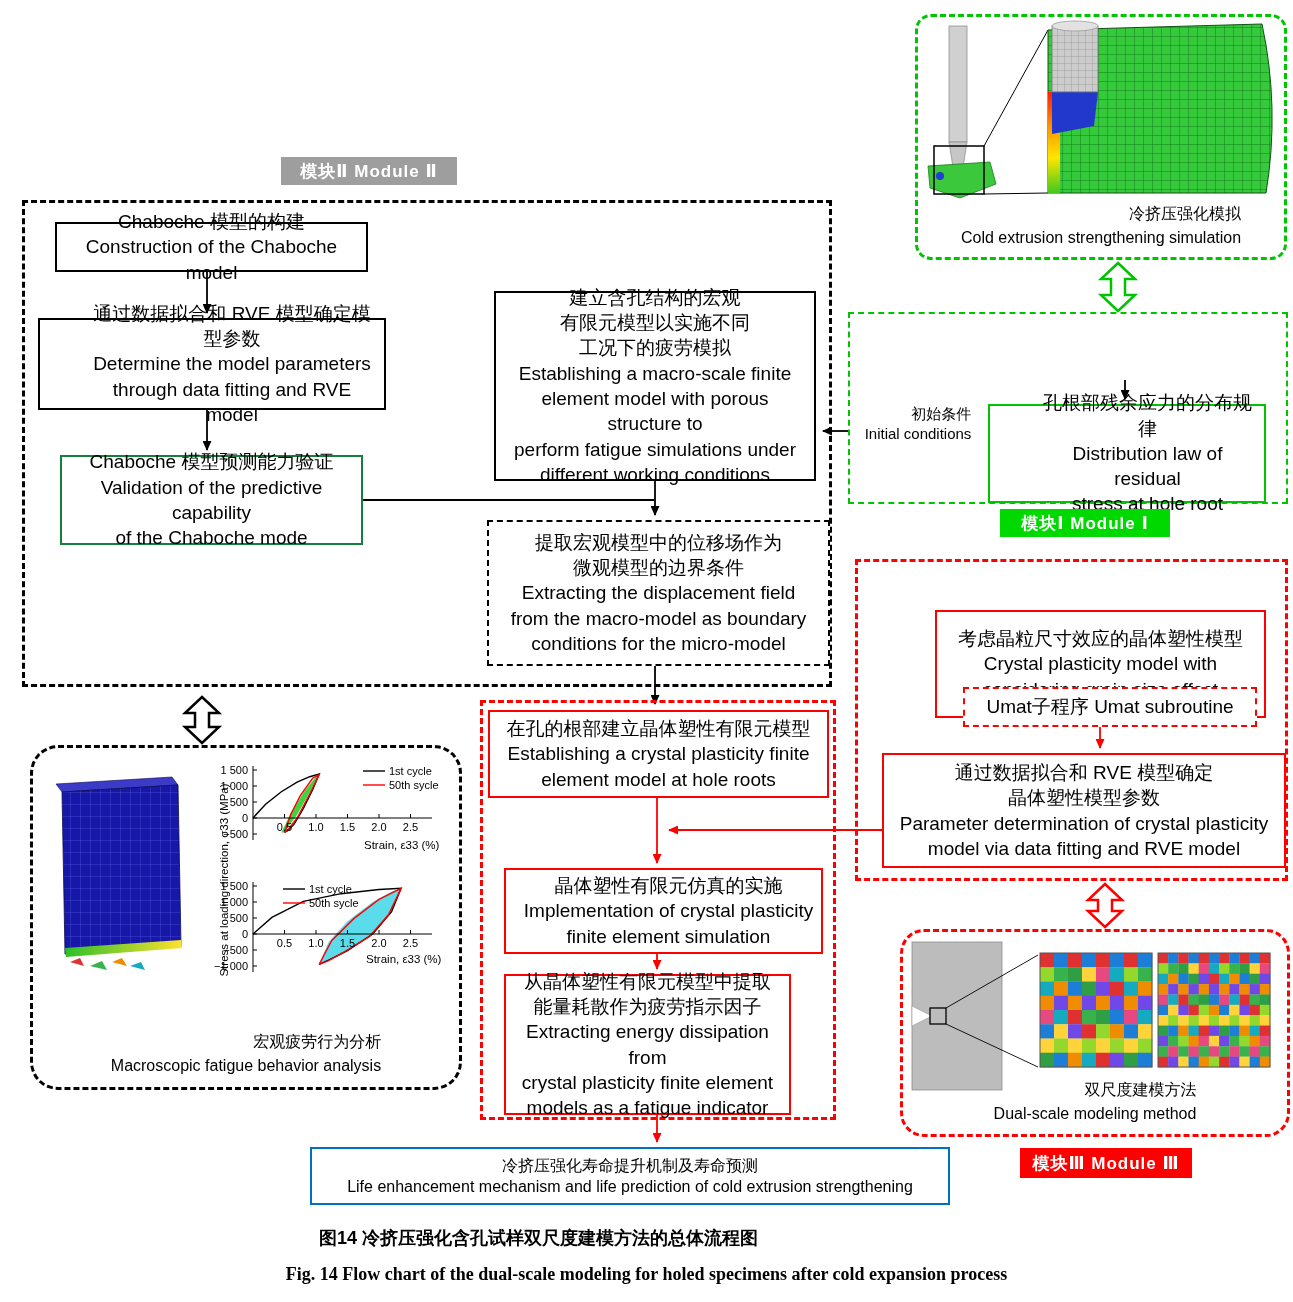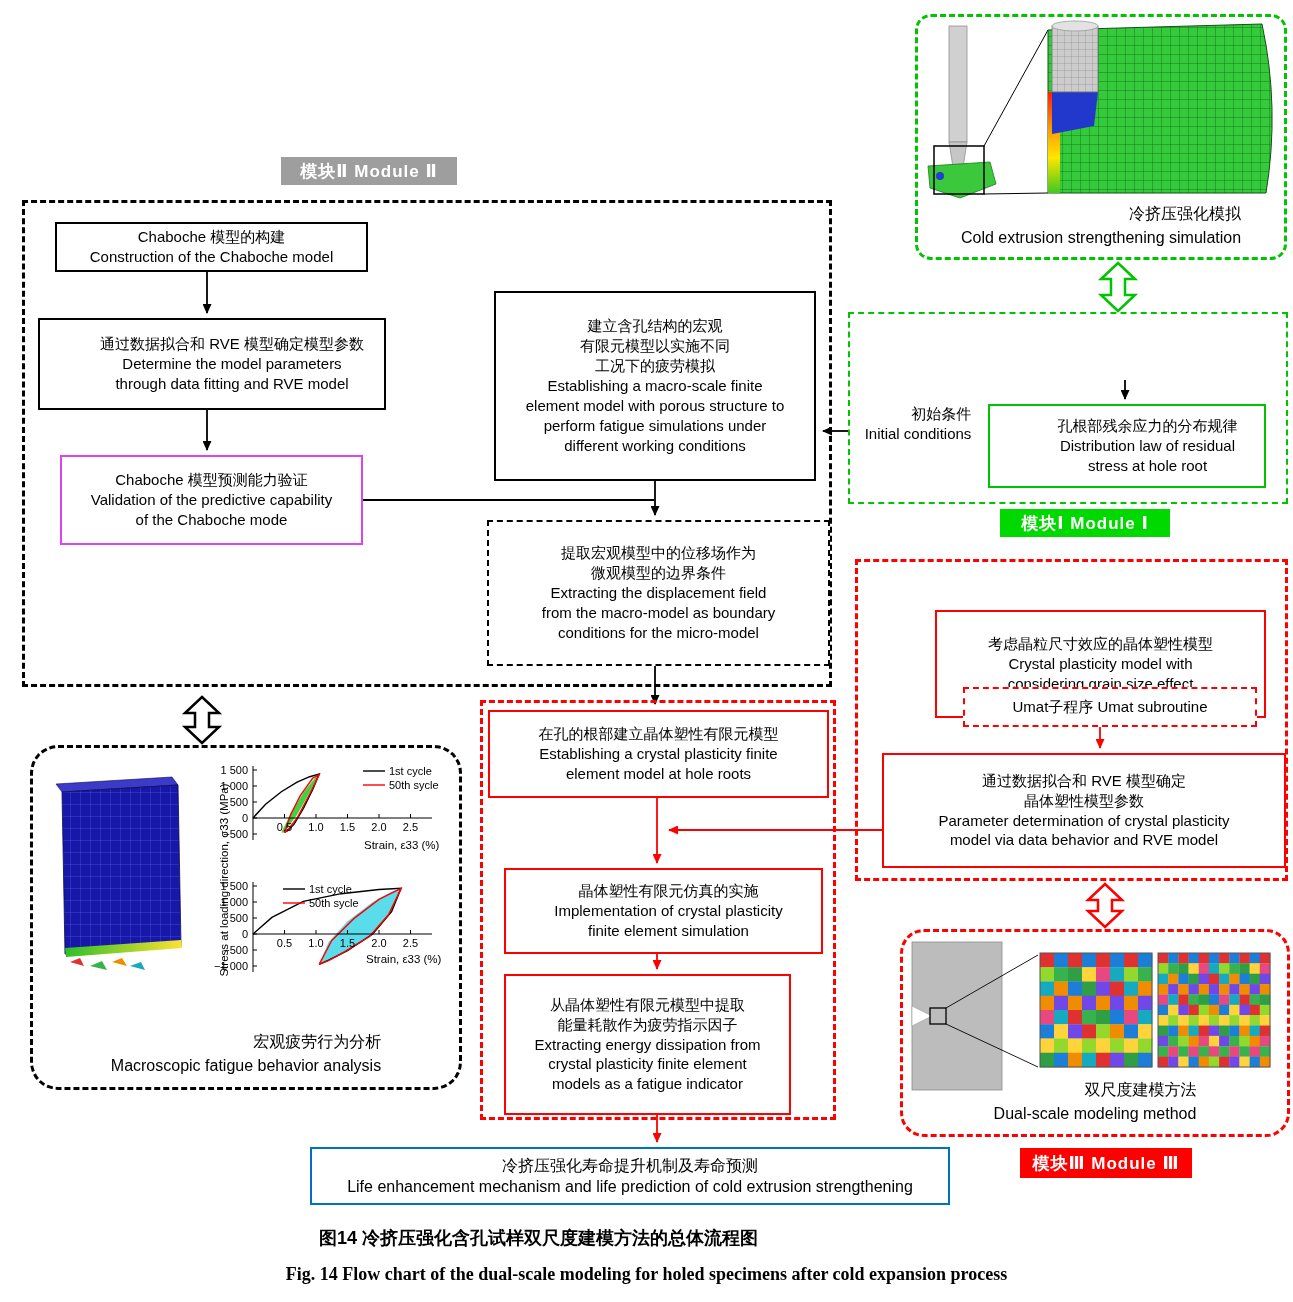--- a/index.html
+++ b/index.html
@@ -2,21 +2,21 @@
 <html style="--accent-green: #00C400; --green-label-bg: #00D900; --accent-red: #FF0000; --accent-blue: #0070C0; --gray-label-bg: #9E9E9E; --line-black: #000000;"><head>
 <meta charset="utf-8">
 <style>
   html,body{margin:0;padding:0;background:#fff;}
   body{font-family:"Liberation Sans","DejaVu Sans",sans-serif;color:#000;}
   #page{position:relative;width:1293px;height:1302px;background:#fff;overflow:hidden;}
   #fig-canvas{position:absolute;left:0;top:0;z-index:1;}
   #fig-canvas text{font-family:"Liberation Sans","DejaVu Sans",sans-serif;fill:#000;}
   .frame{position:absolute;box-sizing:border-box;background:transparent;z-index:2;}
   .box{position:absolute;box-sizing:border-box;background:#fff;display:flex;align-items:center;justify-content:center;
-       text-align:center;white-space:pre-line;font-size:15px;line-height:1.33;padding:2px 6px;z-index:3;}
+       text-align:center;white-space:pre-line;font-size:19px;line-height:1.33;padding:2px 6px;z-index:3;}
   .plaintext{position:absolute;display:flex;align-items:center;justify-content:center;text-align:right;
        white-space:pre-line;z-index:3;background:transparent;}
   .tag{position:absolute;box-sizing:border-box;display:flex;align-items:center;justify-content:center;
        font-weight:bold;font-size:17px;letter-spacing:1px;color:#fff;z-index:4;}
   .caption-zh{position:absolute;left:0;width:1077px;text-align:center;font-weight:bold;font-size:18px;z-index:3;}
   .caption-en{position:absolute;left:0;width:1293px;text-align:center;font-weight:bold;font-size:18px;
        font-family:"Liberation Serif","DejaVu Serif",serif;z-index:3;}
 </style>
 </head>
 <body>
@@ -392,52 +392,52 @@
 
   <div class="tag" style="left:281px;top:157px;width:176px;height:28px;background:var(--gray-label-bg,#9E9E9E);">模块Ⅱ Module Ⅱ</div>
   <div class="tag" style="left:1000px;top:509px;width:170px;height:28px;background:var(--green-label-bg,#00D900);">模块Ⅰ Module Ⅰ</div>
   <div class="tag" style="left:1020px;top:1148px;width:172px;height:30px;background:var(--accent-red,#FF0000);">模块Ⅲ Module Ⅲ</div>
 
   <div class="box" style="left:55px;top:222px;width:313px;height:50px;border:2px solid #000;">Chaboche 模型的构建
 Construction of the Chaboche model</div>
   <div class="box" style="left:38px;top:318px;width:348px;height:92px;border:2px solid #000;padding-left:46px;">通过数据拟合和 RVE 模型确定模型参数
 Determine the model parameters
 through data fitting and RVE model</div>
-  <div class="box" style="left:60px;top:455px;width:303px;height:90px;border:2px solid #d946ef;">Chaboche 模型预测能力验证
+  <div class="box" style="left:60px;top:455px;width:303px;height:90px;border:2px solid #15803d;">Chaboche 模型预测能力验证
 Validation of the predictive capability
 of the Chaboche mode</div>
   <div class="box" style="left:494px;top:291px;width:322px;height:190px;border:2px solid #000;">建立含孔结构的宏观
 有限元模型以实施不同
 工况下的疲劳模拟
 Establishing a macro-scale finite
 element model with porous structure to
 perform fatigue simulations under
 different working conditions</div>
   <div class="box" style="left:487px;top:520px;width:343px;height:146px;border:2.5px dashed #000;">提取宏观模型中的位移场作为
 微观模型的边界条件
 Extracting the displacement field
 from the macro-model as boundary
 conditions for the micro-model</div>
 
   <div class="plaintext" style="left:925px;top:198px;width:352px;height:56px;font-size:16px;line-height:1.5;">冷挤压强化模拟
 Cold extrusion strengthening simulation</div>
   <div class="plaintext" style="left:848px;top:402px;width:140px;height:44px;font-size:15px;line-height:1.35;">初始条件
 Initial conditions</div>
-  <div class="box" style="left:988px;top:404px;width:278px;height:84px;border:2px solid var(--accent-green,#00C400);padding-left:47px;">孔根部残余应力的分布规律
+  <div class="box" style="left:988px;top:404px;width:278px;height:99px;border:2px solid var(--accent-green,#00C400);padding-left:47px;">孔根部残余应力的分布规律
 Distribution law of residual
 stress at hole root</div>
 
   <div class="box" style="left:935px;top:571px;width:331px;height:108px;border:2.5px solid var(--accent-red,#FF0000);margin-top:39px;">考虑晶粒尺寸效应的晶体塑性模型
 Crystal plasticity model with
 considering grain size effect</div>
   <div class="box" style="left:963px;top:687px;width:294px;height:40px;border:2px dashed var(--accent-red,#FF0000);">Umat子程序 Umat subroutine</div>
   <div class="box" style="left:882px;top:753px;width:404px;height:115px;border:2.5px solid var(--accent-red,#FF0000);">通过数据拟合和 RVE 模型确定
 晶体塑性模型参数
 Parameter determination of crystal plasticity
-model via data behavior and RVE model</div>
+model via data fitting and RVE model</div>
   <div class="plaintext" style="left:910px;top:1074px;width:370px;height:56px;font-size:16px;line-height:1.5;">双尺度建模方法
 Dual-scale modeling method</div>
 
   <div class="box" style="left:488px;top:710px;width:341px;height:88px;border:2.5px solid var(--accent-red,#FF0000);">在孔的根部建立晶体塑性有限元模型
 Establishing a crystal plasticity finite
 element model at hole roots</div>
   <div class="box" style="left:504px;top:868px;width:319px;height:86px;border:2.5px solid var(--accent-red,#FF0000);padding-left:16px;">晶体塑性有限元仿真的实施
 Implementation of crystal plasticity
 finite element simulation</div>
   <div class="box" style="left:504px;top:974px;width:287px;height:141px;border:2.5px solid var(--accent-red,#FF0000);">从晶体塑性有限元模型中提取

